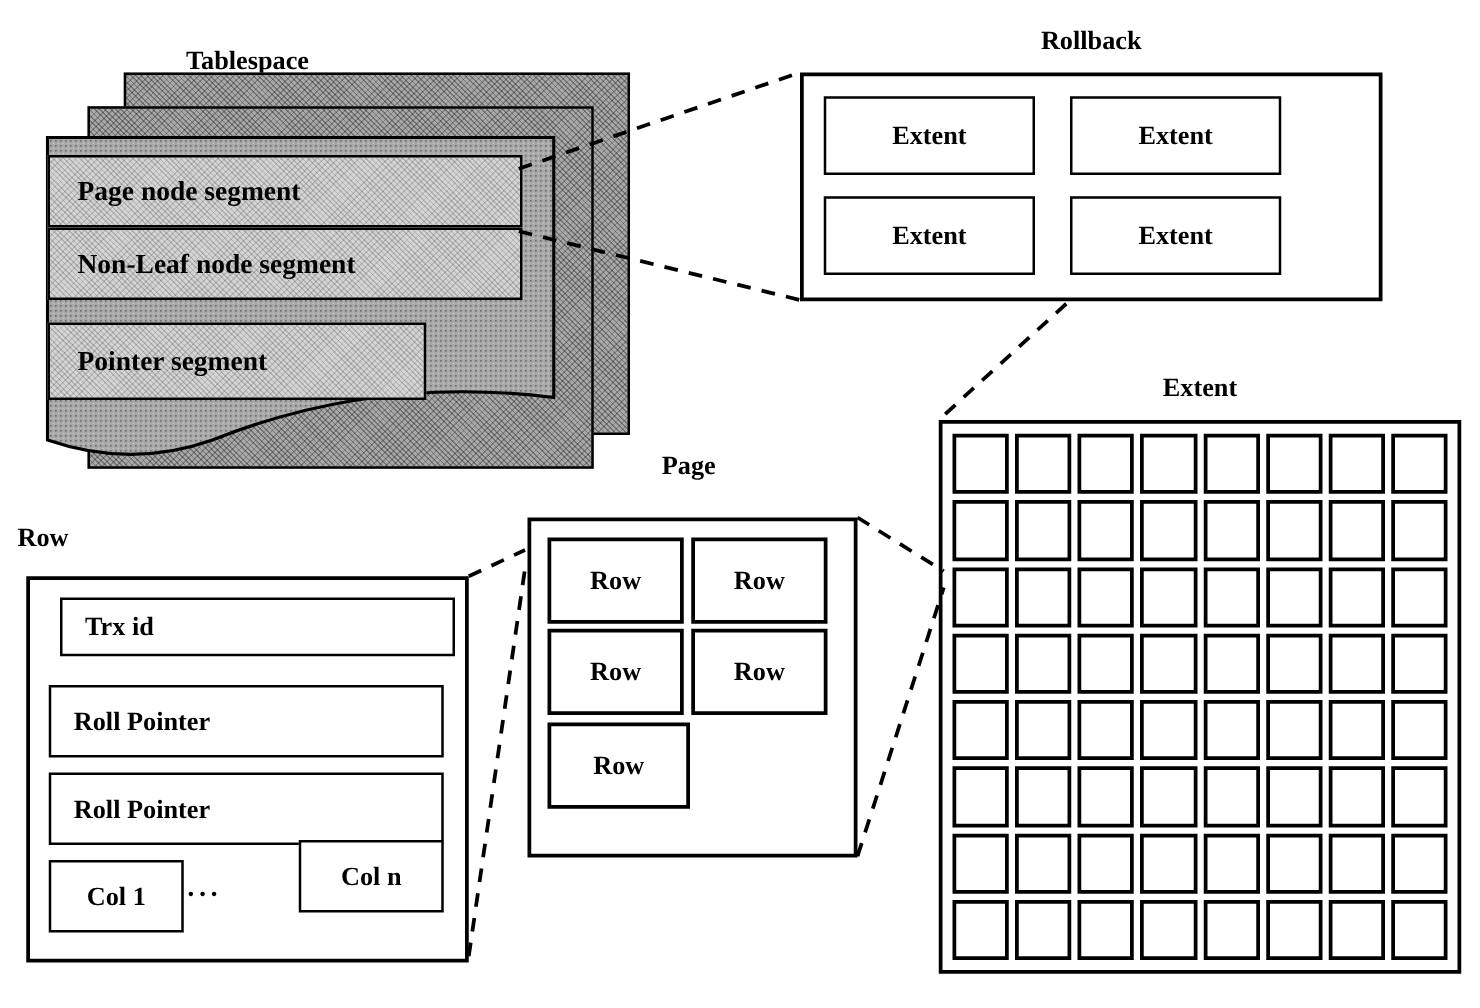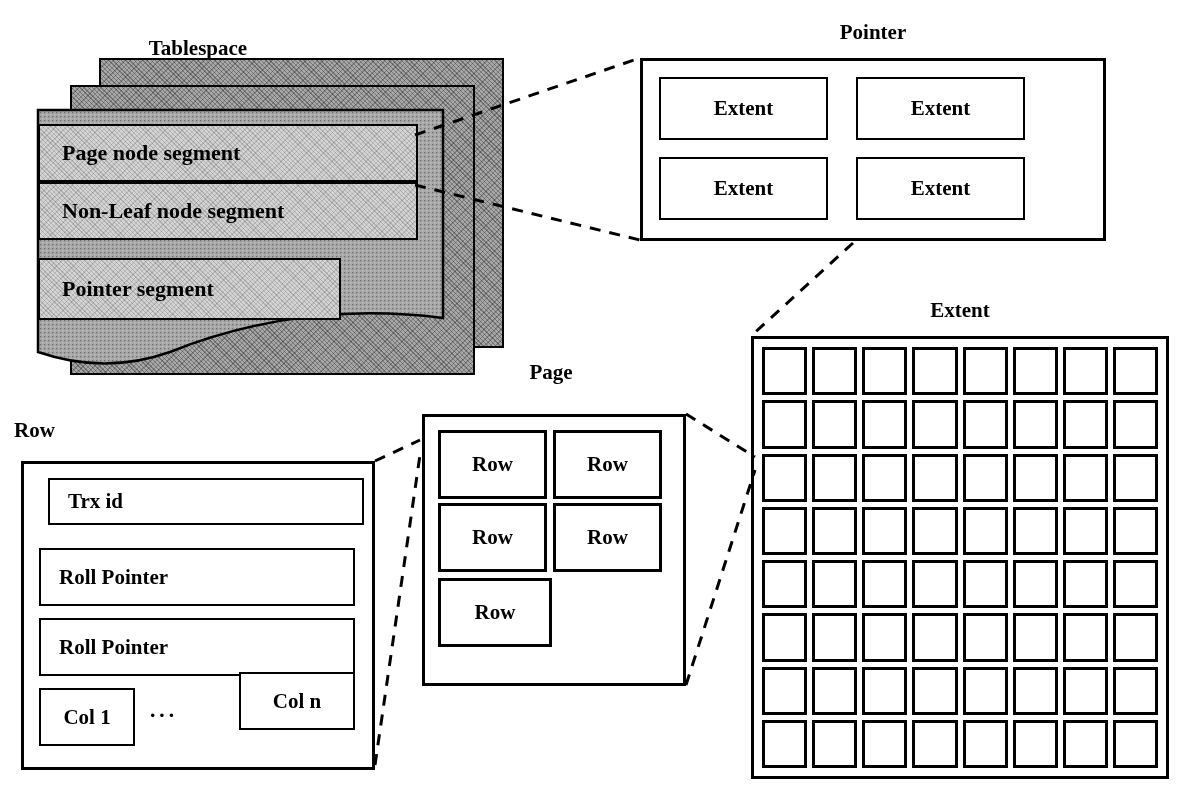--- a/index.html
+++ b/index.html
@@ -184,21 +184,21 @@
 
     <div class="seg-band" style="left: 38px; top: 182px; width: 380px; height: 58px; background: repeating-linear-gradient(45deg, rgba(0, 0, 0, 0.16) 0px, rgba(0, 0, 0, 0.16) 1px, rgba(255, 255, 255, 0) 1px, rgba(255, 255, 255, 0) 3px), repeating-linear-gradient(-45deg, rgba(0, 0, 0, 0.13) 0px, rgba(0, 0, 0, 0.13) 1px, rgba(255, 255, 255, 0) 1px, rgba(255, 255, 255, 0) 4px) rgb(212, 212, 212);">
       <span>Non-Leaf node segment</span>
     </div>
 
     <div class="seg-band" style="left: 38px; top: 258px; width: 303px; height: 62px; background: repeating-linear-gradient(45deg, rgba(0, 0, 0, 0.16) 0px, rgba(0, 0, 0, 0.16) 1px, rgba(255, 255, 255, 0) 1px, rgba(255, 255, 255, 0) 3px), repeating-linear-gradient(-45deg, rgba(0, 0, 0, 0.13) 0px, rgba(0, 0, 0, 0.13) 1px, rgba(255, 255, 255, 0) 1px, rgba(255, 255, 255, 0) 4px) rgb(212, 212, 212);">
       <span>Pointer segment</span>
     </div>
   </div>
 
-  <div class="caption" style="left:788px; top:20px; width:170px;">Pointer</div>
+  <div class="caption" style="left:788px; top:20px; width:170px;">Rollback</div>
 
   <div class="box" id="segment-box">
     <div class="extent-cell" style="left:16px; top:16px; width:169px; height:63px;">
       <span>Extent</span>
     </div>
     <div class="extent-cell" style="left:213px; top:16px; width:169px; height:63px;">
       <span>Extent</span>
     </div>
     <div class="extent-cell" style="left:16px; top:96px; width:169px; height:63px;">
       <span>Extent</span>
@@ -305,21 +305,21 @@
     <div class="field-box" style="left:24px; top:14px; width:316px; height:47px;">
       <span>Trx id</span>
     </div>
     <div class="field-box" style="left:15px; top:84px; width:316px; height:58px;">
       <span>Roll Pointer</span>
     </div>
     <div class="field-box" style="left:15px; top:154px; width:316px; height:58px;">
       <span>Roll Pointer</span>
     </div>
 
-    <div class="col-box" style="left:15px; top:224px; width:96px; height:58px;align-items:center;">
+    <div class="col-box" style="left:15px; top:224px; width:108px; height:58px;align-items:center;">
       <span>Col 1</span>
     </div>
     <div id="col-ellipsis" style="left:125px; top:238px;">···</div>
     <div class="col-box" style="left:215px; top:208px; width:116px; height:58px;">
       <span>Col n</span>
     </div>
   </div>
 
   <svg class="overlay" viewBox="0 0 1184 806">
     <g stroke="#000" stroke-width="3" stroke-dasharray="11 9" fill="none" stroke-linecap="butt">

